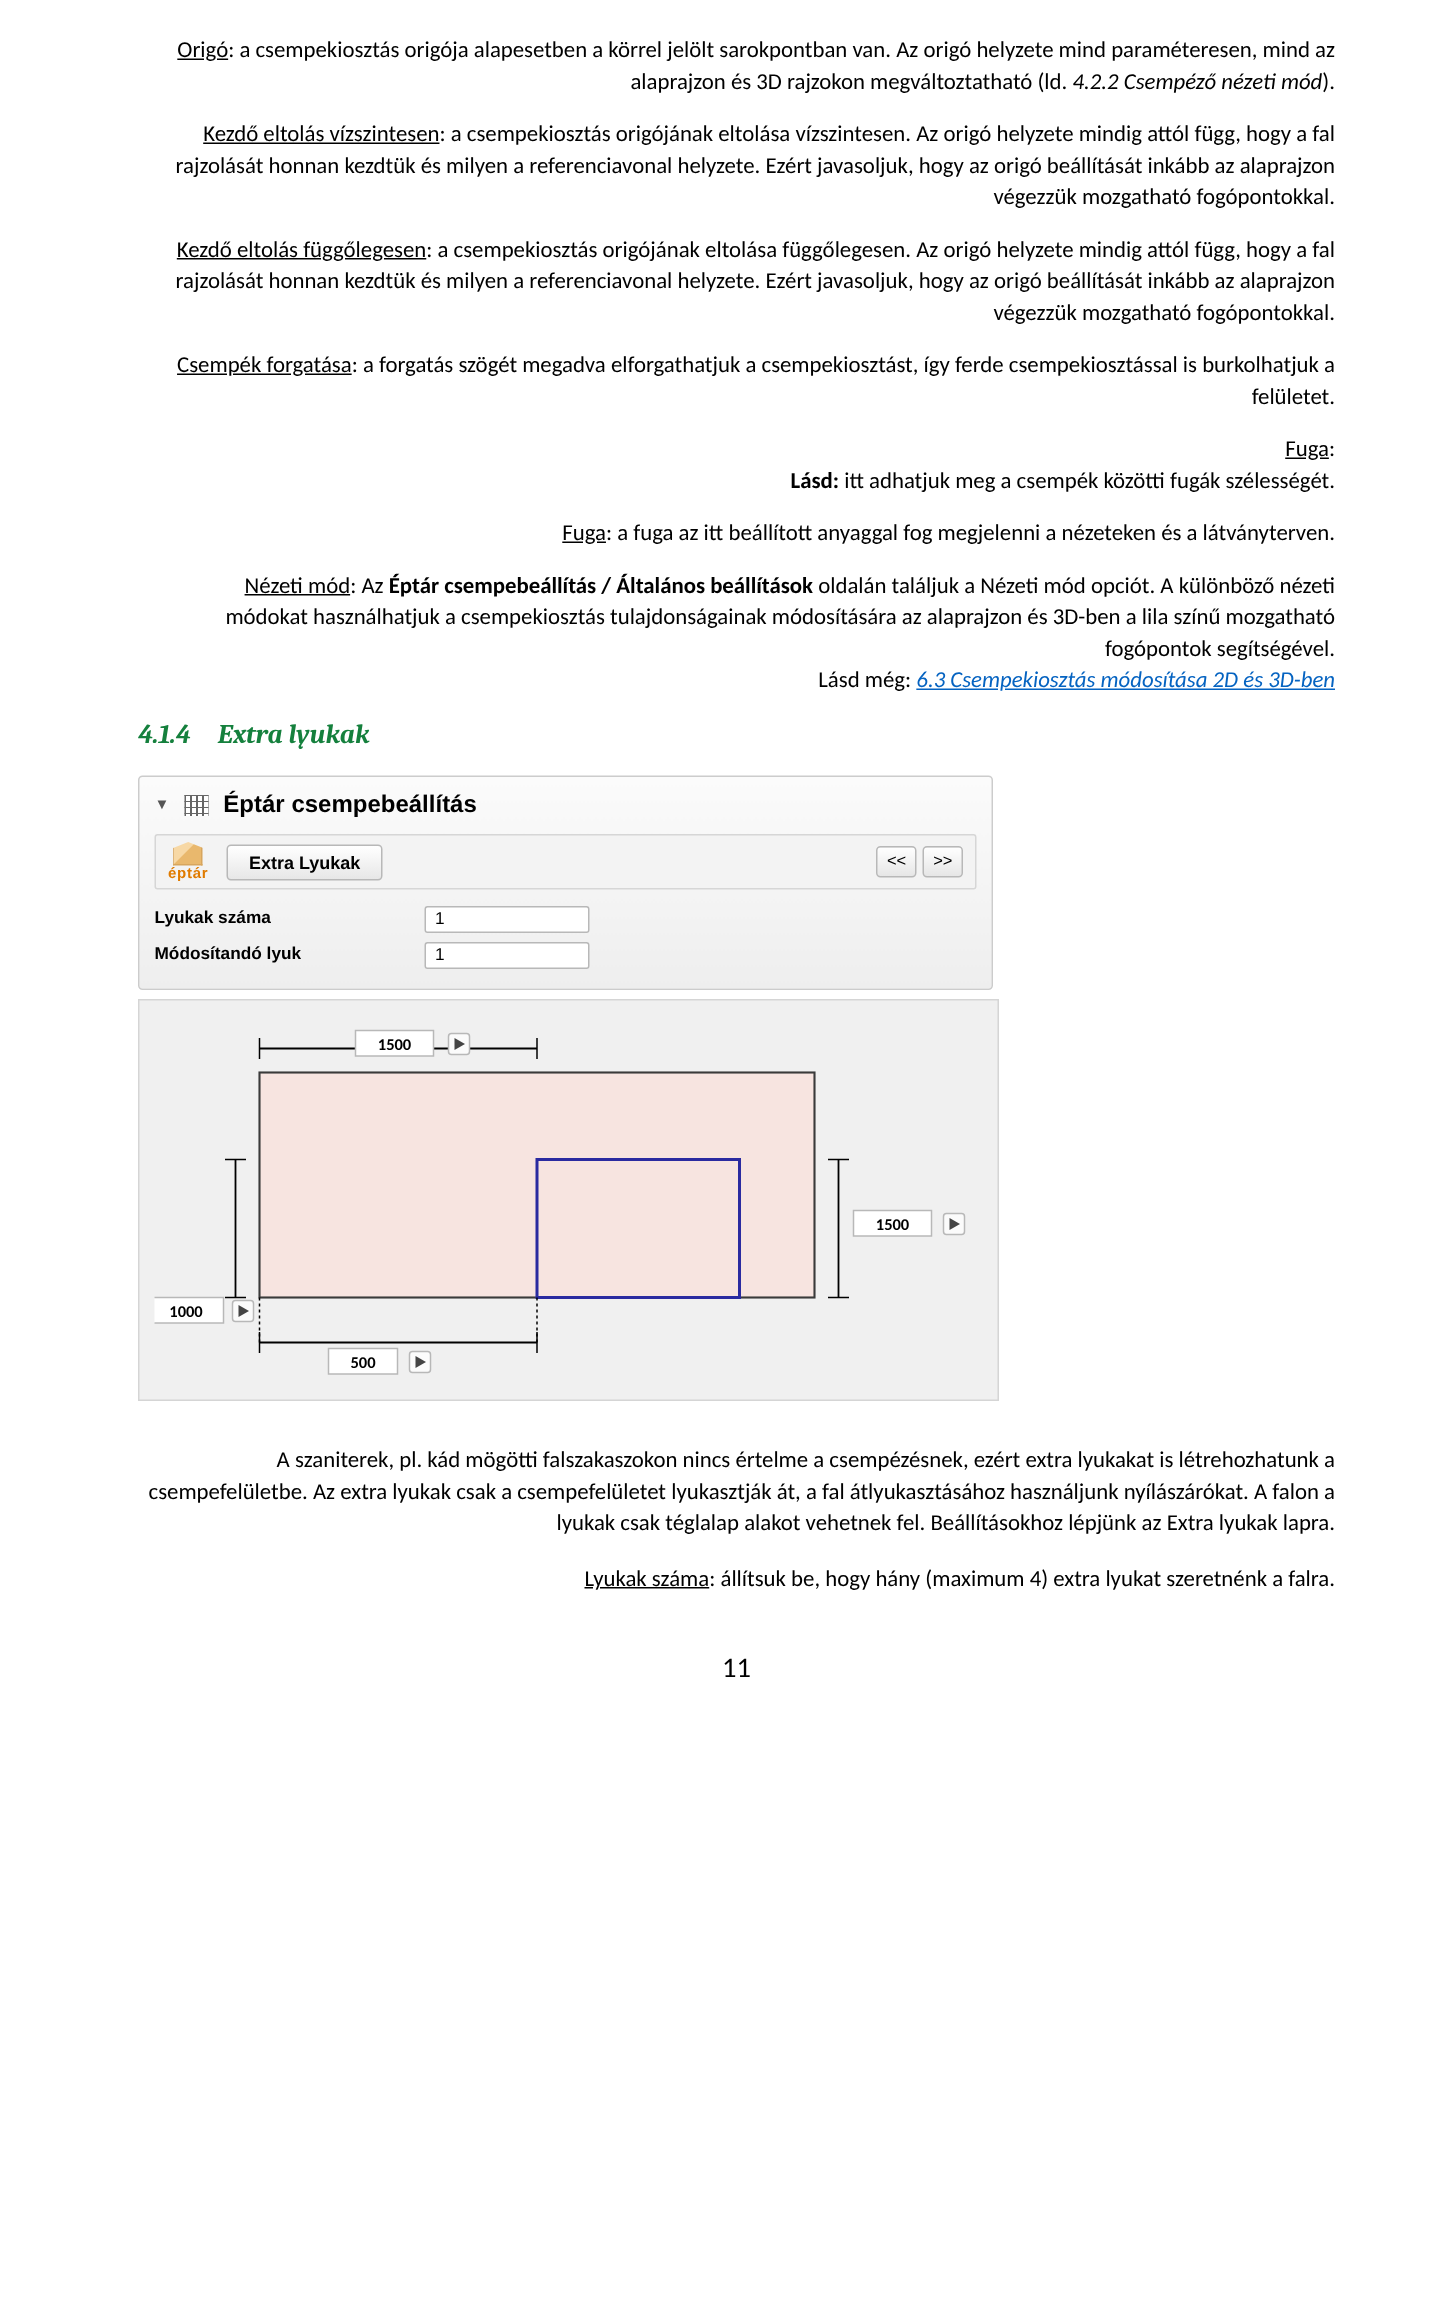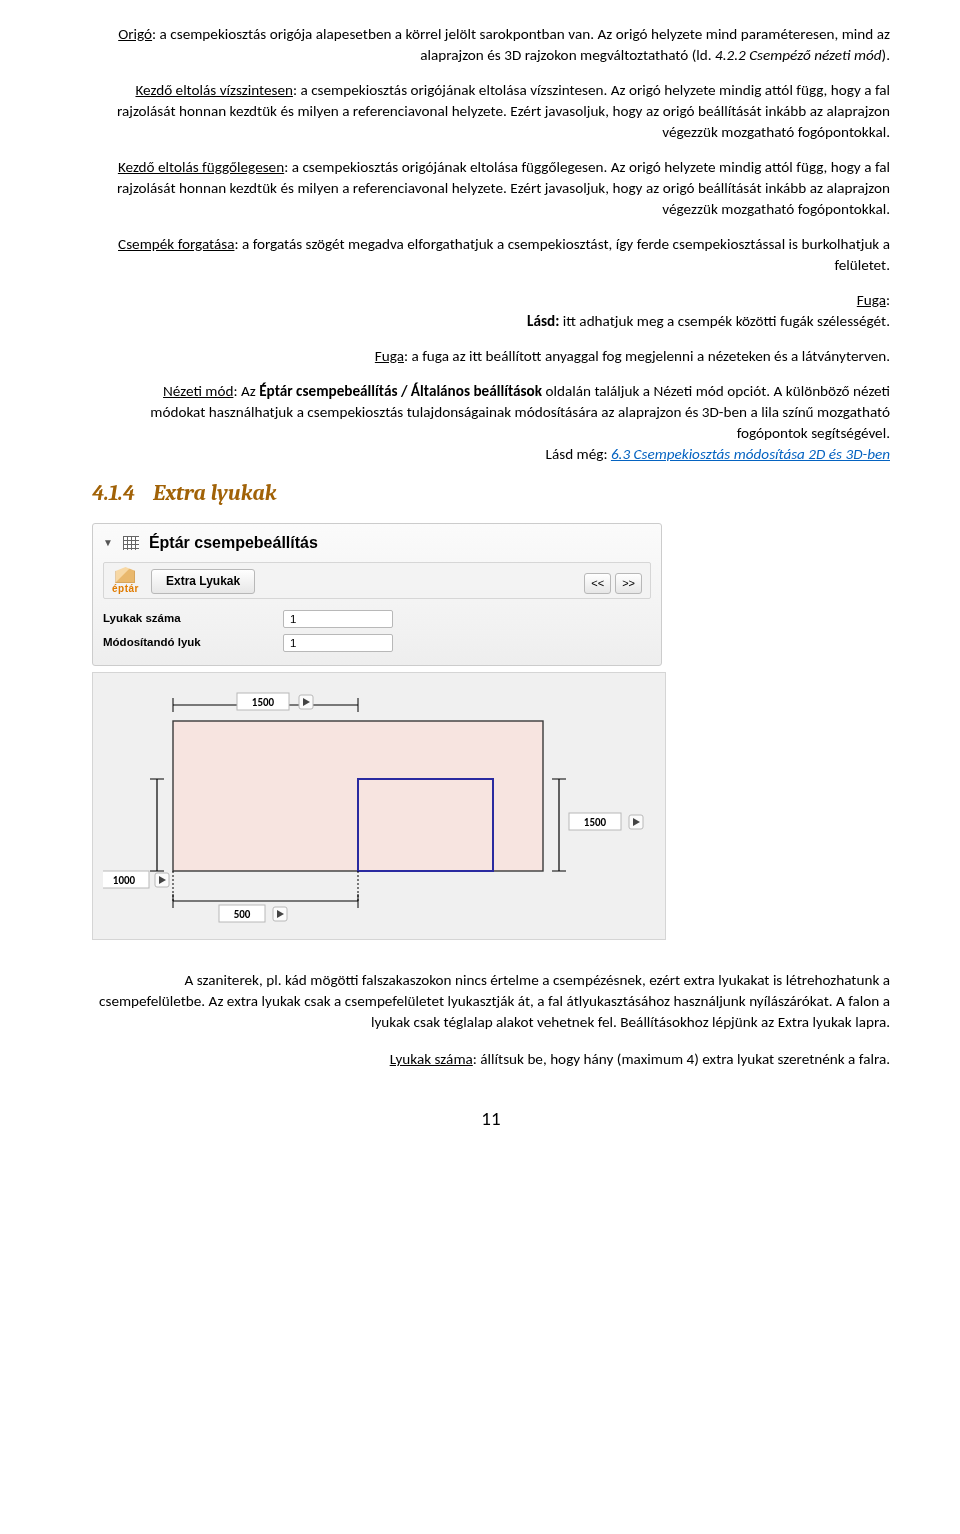--- a/index.html
+++ b/index.html
@@ -12,25 +12,25 @@
     width: 960px;
     padding: 24px 70px 24px 92px;
   }
   p { margin-bottom: 14px; text-align: right; }
   .u { text-decoration: underline; }
   .b { font-weight: bold; }
   .i { font-style: italic; }
   .link { color: #0563c1; text-decoration: underline; cursor: default; }
   .indent1 { padding-left: 50px; }
   .section-head {
-    color: #a16207;
+    color: #15803d;
     font-family: "Cambria", "Times New Roman", serif;
     font-style: italic;
     font-weight: 600;
-    font-size: 22px;
+    font-size: 18px;
     margin: 4px 0 14px 0;
   }
   .sec-num { font-style: italic; margin-right: 18px; }
 
   
   .panel {
     width: 570px;
     border: 1px solid #ccc;
     border-radius: 3px;
     background: linear-gradient(#fbfbfb,#eeeeee);
@@ -48,21 +48,21 @@
   .grid-icon {
     width: 16px; height: 14px; position: relative;
     background:
       repeating-linear-gradient(to bottom,#666 0 1px,transparent 1px 4px),
       repeating-linear-gradient(to right,#666 0 1px,transparent 1px 4px);
     background-color:#fff;
   }
   .panel-title { font-weight: bold; font-size: 16px; }
 
   .midbar {
-    display:flex; align-items:flex-end; gap:12px;
+    display:flex; align-items:center; gap:12px;
     background:#f3f3f3; border:1px solid #d6d6d6; border-radius:2px;
     padding:4px 8px; margin:2px 0 8px 0;
   }
   .logo { display:flex; flex-direction:column; align-items:center; line-height:1; }
   .logo-cube {
     width:20px; height:16px; margin-bottom:1px;
     background:
       linear-gradient(135deg,#f7d8a5 45%, #e9b86d 46% 100%);
     clip-path: polygon(50% 0, 100% 25%, 100% 100%, 0 100%, 0 25%);
     border:1px solid #d7a55d; border-top:none;

